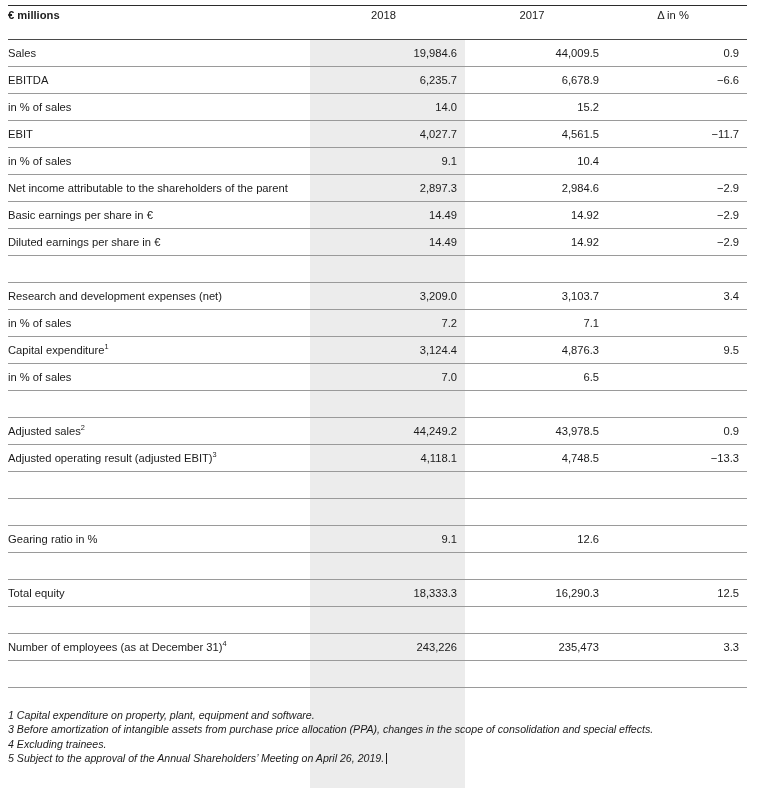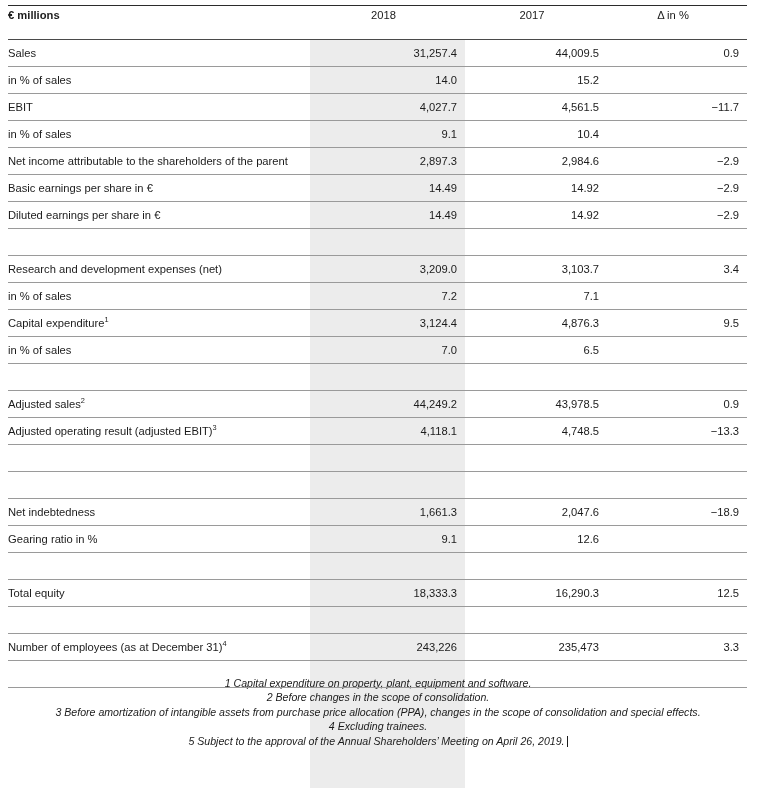--- a/index.html
+++ b/index.html
@@ -93,27 +93,26 @@
   sup {
     font-size: 7.4px;
     vertical-align: super;
     line-height: 0;
   }
 
   
   .footnotes {
     position: absolute;
     left: 8px;
-    top: 676px;
+    top: 708px;
     width: 740px;
     font-style: italic;
     font-size: 10.6px;
     line-height: 14.4px;
     color: #1b1b1b;
-    text-align: center;
   }
   .footnotes .fn { white-space: nowrap; }
   .caret {
     display: inline-block;
     width: 1px;
     height: 11px;
     background: #1b1b1b;
     vertical-align: -2px;
     margin-left: 2px;
   }
@@ -137,23 +136,29 @@
         <tr class="head rule-top">
           <th class="label">€ millions</th>
           <th class="num">2018</th>
           <th class="num">2017</th>
           <th class="num">Δ in %</th>
         </tr>
       </thead>
       <tbody id="table-body">
           <tr class="data">
             <td class="label">Sales</td>
-            <td class="num">31,257.4</td>
+            <td class="num">19,984.6</td>
             <td class="num">44,009.5</td>
             <td class="num">0.9</td>
+          </tr>
+          <tr class="data">
+            <td class="label">EBITDA</td>
+            <td class="num">6,235.7</td>
+            <td class="num">6,678.9</td>
+            <td class="num">−6.6</td>
           </tr>
           <tr class="data">
             <td class="label">in % of sales</td>
             <td class="num">14.0</td>
             <td class="num">15.2</td>
             <td class="num"></td>
           </tr>
           <tr class="data">
             <td class="label">EBIT</td>
             <td class="num">4,027.7</td>
@@ -238,26 +243,20 @@
             <td>&nbsp;</td>
             <td>&nbsp;</td>
           </tr>
           <tr class="spacer">
             <td>&nbsp;</td>
             <td>&nbsp;</td>
             <td>&nbsp;</td>
             <td>&nbsp;</td>
           </tr>
           <tr class="data">
-            <td class="label">Net indebtedness</td>
-            <td class="num">1,661.3</td>
-            <td class="num">2,047.6</td>
-            <td class="num">−18.9</td>
-          </tr>
-          <tr class="data">
             <td class="label">Gearing ratio in %</td>
             <td class="num">9.1</td>
             <td class="num">12.6</td>
             <td class="num"></td>
           </tr>
           <tr class="spacer">
             <td>&nbsp;</td>
             <td>&nbsp;</td>
             <td>&nbsp;</td>
             <td>&nbsp;</td>
@@ -285,19 +284,18 @@
             <td>&nbsp;</td>
             <td>&nbsp;</td>
             <td>&nbsp;</td>
           </tr>
         </tbody>
     </table>
   </div>
 
   <div class="footnotes" id="footnotes">
       <div class="fn"><span>1</span> <span>Capital expenditure on property, plant, equipment and software.</span></div>
-      <div class="fn"><span>2</span> <span>Before changes in the scope of consolidation.</span></div>
       <div class="fn"><span>3</span> <span>Before amortization of intangible assets from purchase price allocation (PPA), changes in the scope of consolidation and special effects.</span></div>
       <div class="fn"><span>4</span> <span>Excluding trainees.</span></div>
       <div class="fn"><span>5</span> <span>Subject to the approval of the Annual Shareholders’ Meeting on April 26, 2019.</span><span class="caret"></span></div>
     </div>
 
 </div>
 
 </body></html>

